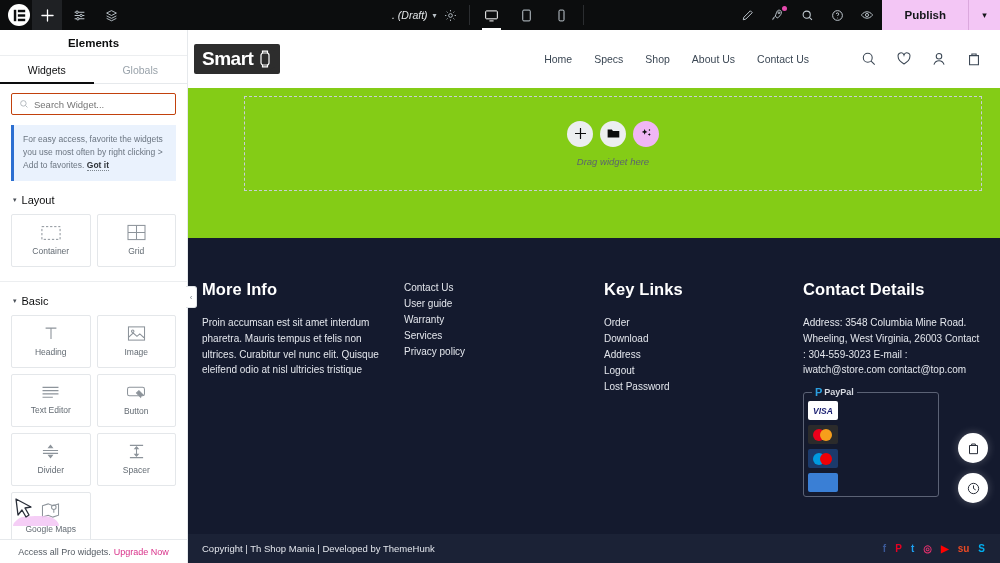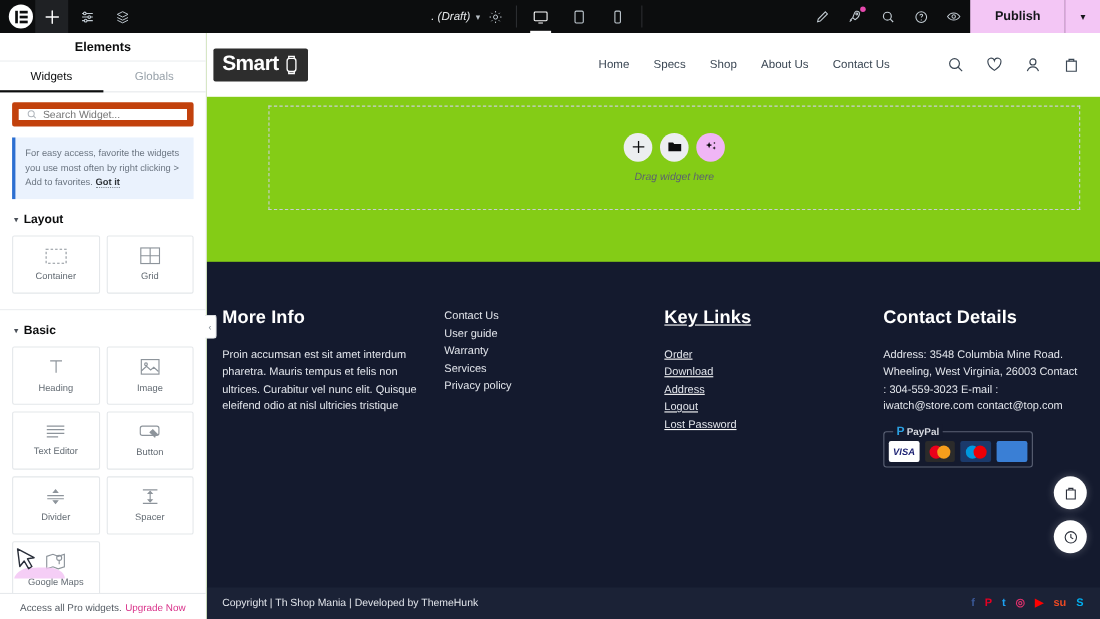--- a/index.html
+++ b/index.html
@@ -78,37 +78,37 @@
   .panel-tab {
     flex: 1; display: flex; align-items: center; justify-content: center;
     font-size: 10.5px; color: #9aa3ab; cursor: pointer; position: relative;
   }
   .panel-tab.active { color: #0c0d0e; }
   .panel-tab.active::after {
     content: ""; position: absolute; bottom: -1px; left: 0; right: 0; height: 2px; background: #0c0d0e;
   }
   .search-wrap { padding: 9px 11px 5px 11px; }
   .search-box {
-    height: 22px; border: 6px solid #c2410c; border-radius: 2px; background: #fff;
+    height: 22px; border: 1px solid #c2410c; border-radius: 2px; background: #fff;
     display: flex; align-items: center; padding: 0 7px; gap: 5px;
   }
   .search-box svg { flex: 0 0 auto; }
   .search-input {
     border: none; outline: none; font-size: 9.5px; color: #a8aeb4; flex: 1;
     font-family: "Liberation Sans", sans-serif; background: transparent;
   }
   .notice {
     margin: 5px 11px 0 11px; background: #eaf2fd; border-left: 3px solid #2c6fd1;
     padding: 8px 9px; font-size: 8.5px; line-height: 1.55; color: #6b7581;
   }
   .notice b { color: #2e3338; border-bottom: 1px dotted #7d868f; }
   .scroll-area { flex: 1; overflow: hidden; position: relative; }
   .section-head {
     display: flex; align-items: center; gap: 5px; padding: 13px 13px 8px 13px;
-    font-size: 11px; font-weight: bold; color: #0c0d0e; cursor: pointer;
+    font-size: 11px; font-weight: normal; color: #0c0d0e; cursor: pointer;
   }
   .caret { font-size: 7px; color: #4a5058; }
   .wgrid { display: grid; grid-template-columns: 1fr 1fr; gap: 6px; padding: 0 11px; }
   .wcard {
     height: 53px; border: 1px solid #e4e7ea; background: #fff; border-radius: 2px;
     display: flex; flex-direction: column; align-items: center; justify-content: center; gap: 5px;
     cursor: grab;
   }
   .wcard .wlabel { font-size: 8.5px; color: #636b73; }
   .wcard svg { display: block; }
@@ -157,40 +157,40 @@
 
   
   .footer {
     position: absolute; left: 0; top: 208px; width: 812px; height: 325px;
     background: #141a2e; color: #fff;
   }
   .footer-inner { display: flex; padding: 42px 0 0 14px; gap: 0; }
   .fcol { }
   .fcol.c1 { width: 205px; }
   .fcol.c2 { width: 203px; }
-  .fcol.c3 { width: 202px; text-decoration: underline; }
+  .fcol.c3 { width: 202px; }
   .fcol.c4 { width: 200px; }
   .fcol h3 {
     font-size: 16.5px; font-weight: bold; margin-bottom: 16px; color: #fff; letter-spacing: 0.1px;
   }
   .fcol p.body {
     font-size: 10px; line-height: 1.58; color: #e3e6ec; padding-right: 16px;
   }
   .fcol ul { list-style: none; }
   .fcol ul li { font-size: 10px; line-height: 1.6; color: #e3e6ec; cursor: pointer; }
   .paypal-box {
     margin-top: 14px; width: 136px; border: 1px solid #5b6275; border-radius: 3px;
     padding: 3px 4px 4px 4px; background: #141a2e; position: relative;
   }
   .paypal-label {
     position: absolute; top: -7px; left: 8px; background: #141a2e; padding: 0 3px;
     font-size: 9px; font-weight: bold; color: #d6d9e0; display: flex; align-items: center; gap: 2px;
   }
   .pp-mark { color: #2b9fe0; font-size: 11px; font-weight: bold; }
-  .cards { display: flex; gap: 5px; margin-top: 5px; }
+  .cards { display: flex; gap: 5px; margin-top: 5px; flex-direction: column; }
   .card {
     width: 30px; height: 19px; border-radius: 2px; display: flex; align-items: center;
     justify-content: center; font-size: 6px; font-weight: bold; color: #fff; overflow: hidden;
   }
   .card.visa { background: #fff; color: #1a1f71; font-size: 8.5px; font-style: italic; }
   .card.mc { background: #2b2b2b; }
   .card.mo { background: #1b3a6b; }
   .card.ax { background: #3a7fd5; }
   .mc-circles { display: flex; }
   .mc-circles i { width: 12px; height: 12px; border-radius: 50%; display: block; }

